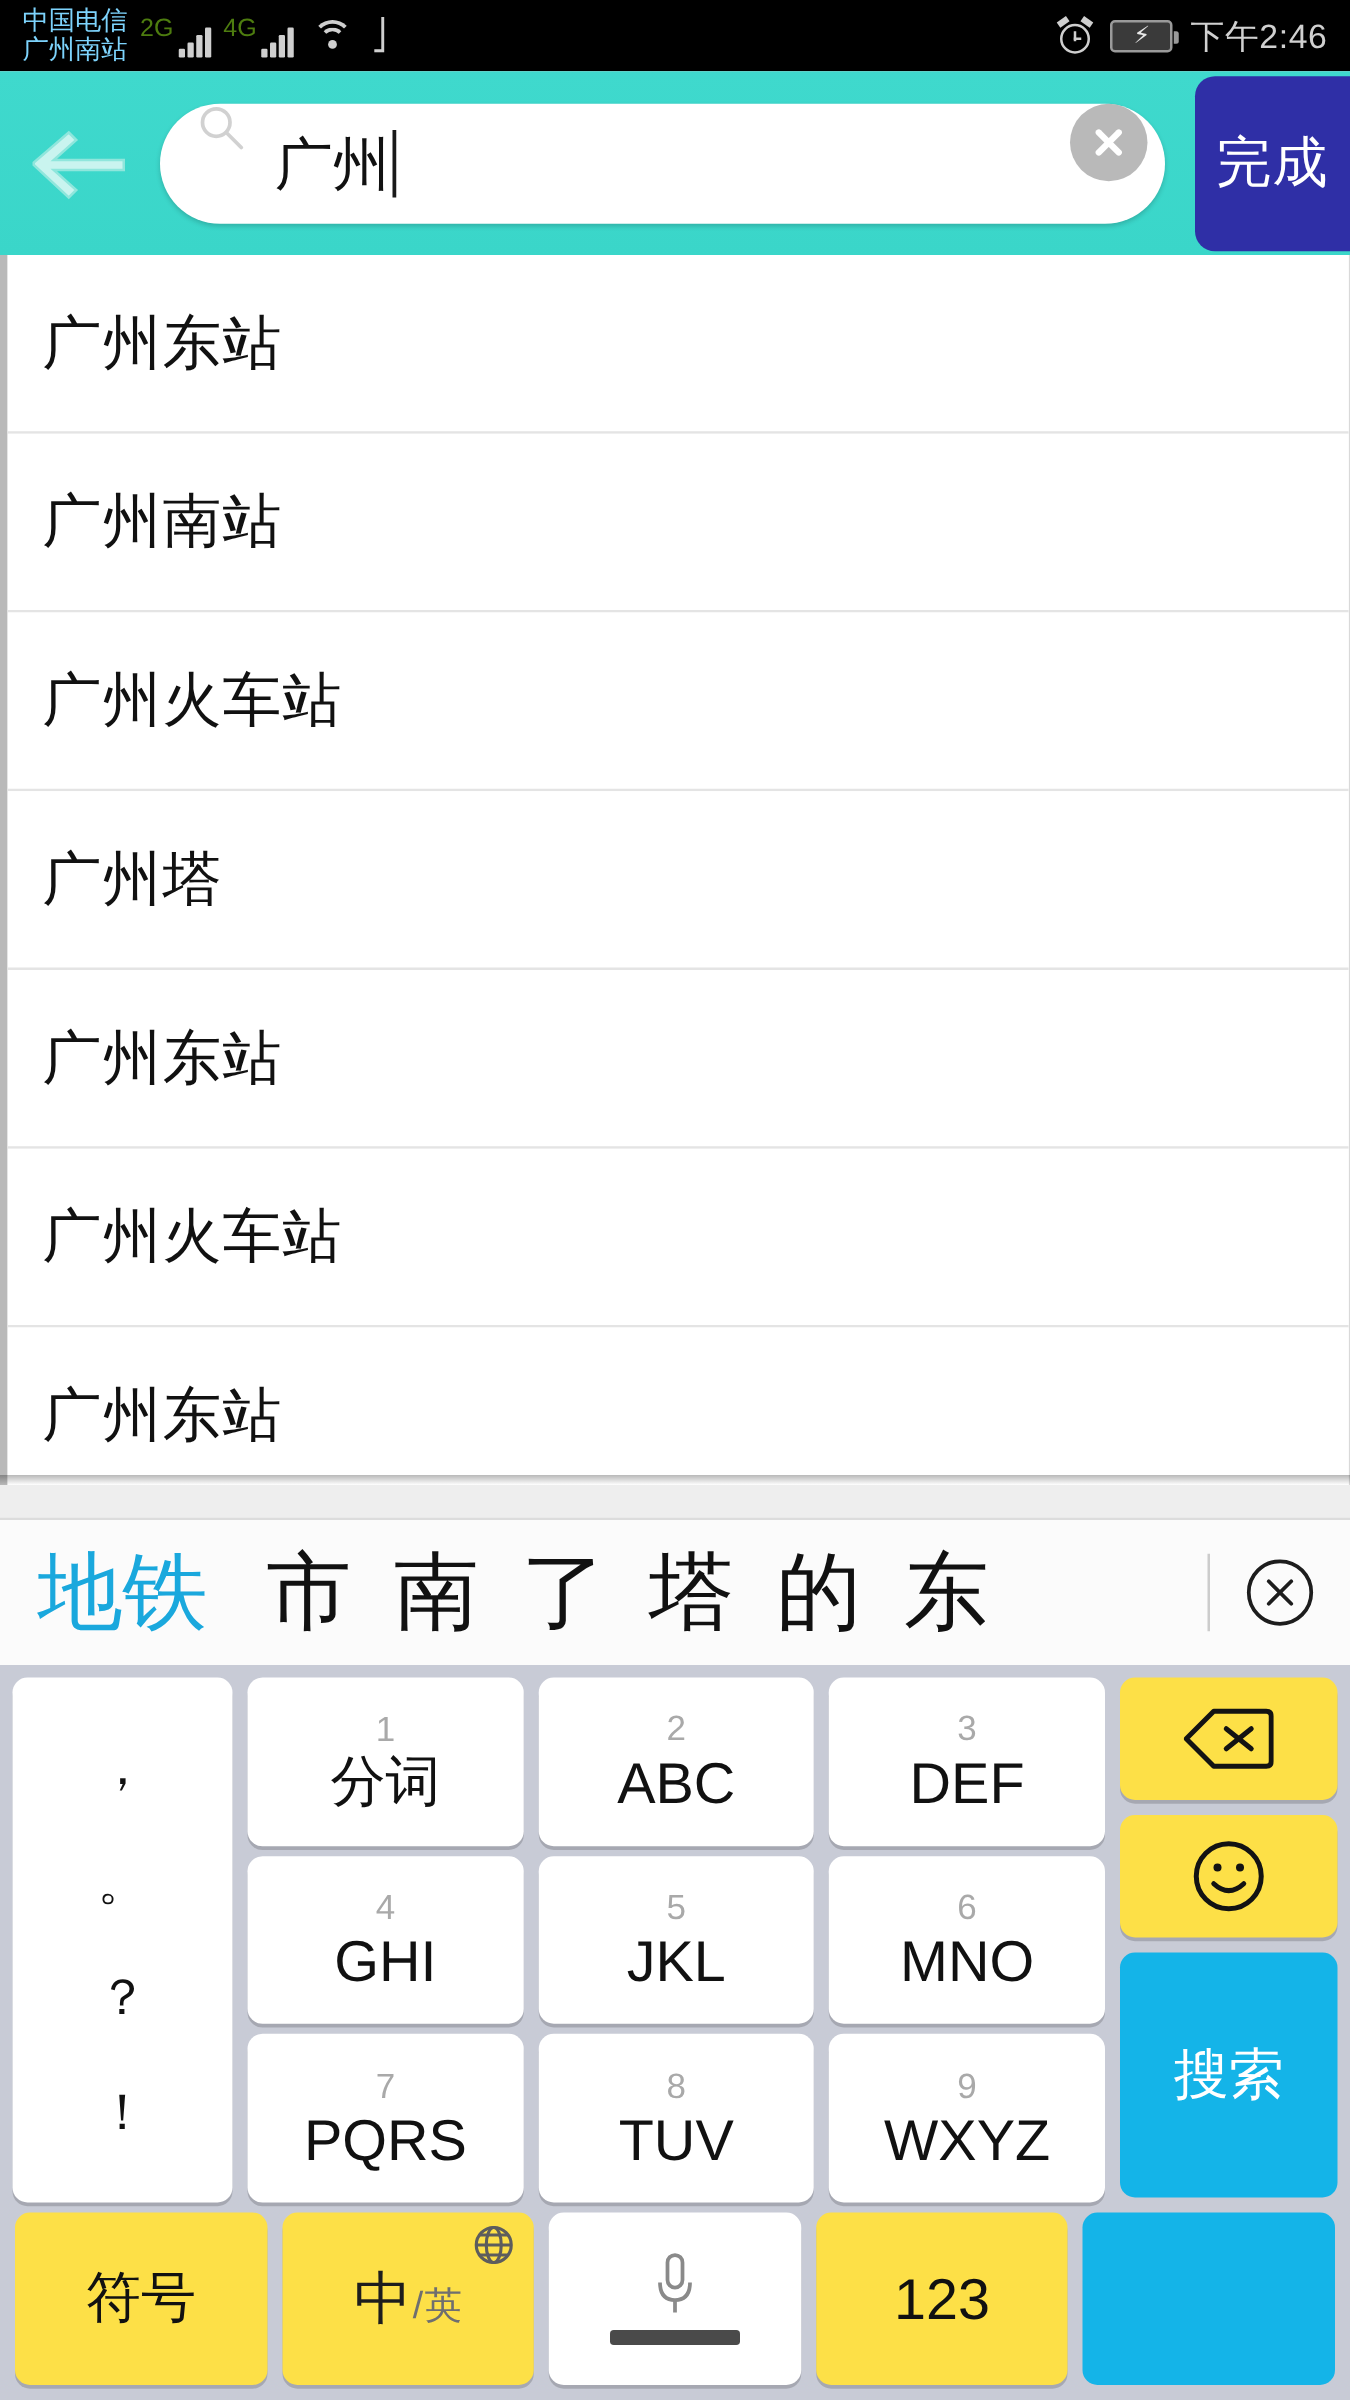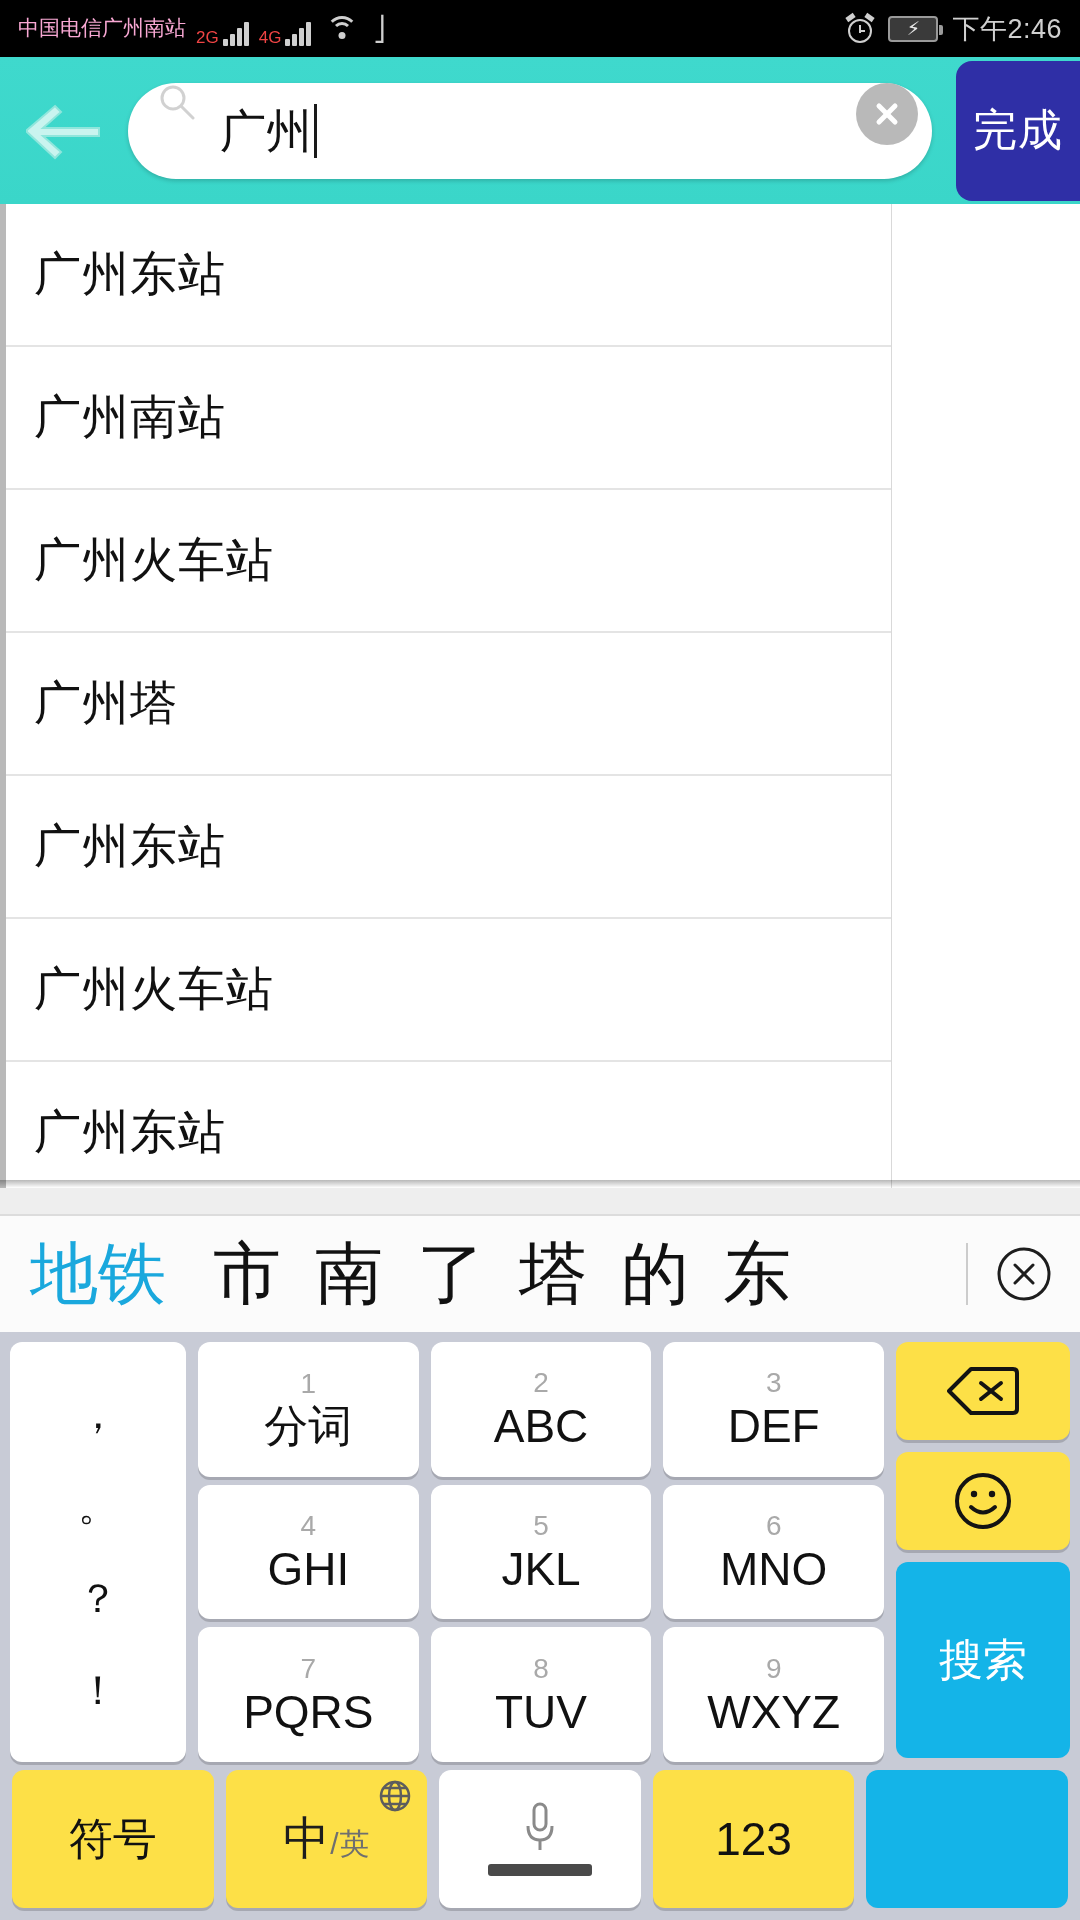--- a/index.html
+++ b/index.html
@@ -13,27 +13,27 @@
   
   #status-bar {
     position: absolute; top: 0; left: 0;
     width: 1080px; height: 57px;
     background: #000000;
     display: flex; align-items: center;
     padding: 0 18px;
     color: #c9c9c9;
   }
   .carrier-stack {
-    display: flex; flex-direction: row;
+    display: flex; flex-direction: column;
     justify-content: center;
     line-height: 1.05;
-    font-size: 21px; color: #f9a8d4;
+    font-size: 21px; color: #7dd3fc;
   }
   .sig-group { display: flex; align-items: flex-end; margin-left: 10px; height: 34px; }
-  .gen-label { font-size: 17px; color: #ef4444; align-self: flex-start; margin-top: 16px; margin-right: 2px; }
+  .gen-label { font-size: 20px; color: #4d7c0f; align-self: flex-start; margin-top: 0; margin-right: 2px; }
   .bars { display: flex; align-items: flex-end; height: 26px; }
   .bars i { display: block; width: 5px; margin-left: 2px; background: #cfcfcf; border-radius: 1px; }
   .bars i:nth-child(1) { height: 7px; }
   .bars i:nth-child(2) { height: 12px; }
   .bars i:nth-child(3) { height: 18px; }
   .bars i:nth-child(4) { height: 24px; }
   .wifi-icon { margin-left: 14px; width: 34px; height: 26px; position: relative; }
   .wifi-icon span {
     position: absolute; left: 50%; transform: translateX(-50%);
     border: 3px solid #cfcfcf; border-bottom-color: transparent;
@@ -128,21 +128,21 @@
     border-radius: 16px 0 0 16px;
     display: flex; align-items: center; justify-content: center;
     flex: 0 0 auto;
     margin-left: auto;
   }
   #done-button span { color: #fff; font-size: 44px; letter-spacing: 1px; }
 
   
   #suggestion-list {
     position: absolute; top: 204px; left: 0;
-    width: 892px; height: 1000px;
+    width: 1080px; height: 1000px;
     background: #ffffff;
     overflow: hidden;
     border-left: 6px solid #b9b9b9;
     border-right: 1px solid #d9d9d9;
   }
   .sug-item {
     height: 143px;
     display: flex; align-items: center;
     padding-left: 28px;
     border-bottom: 2px solid #e4e4e4;

